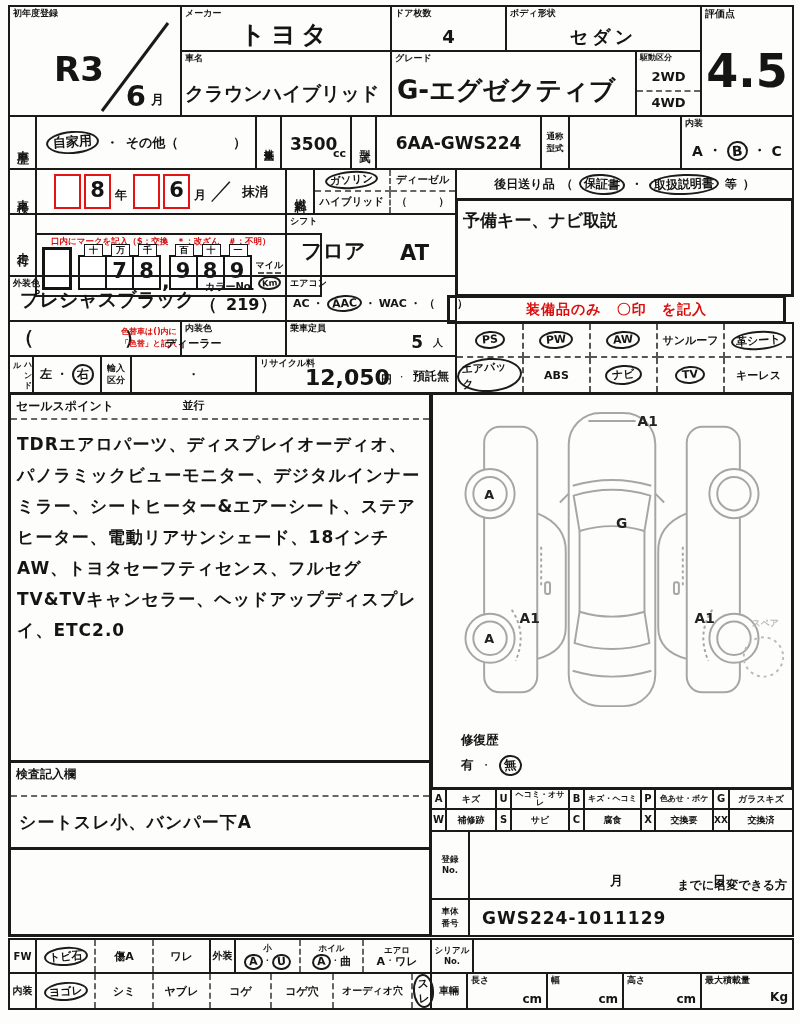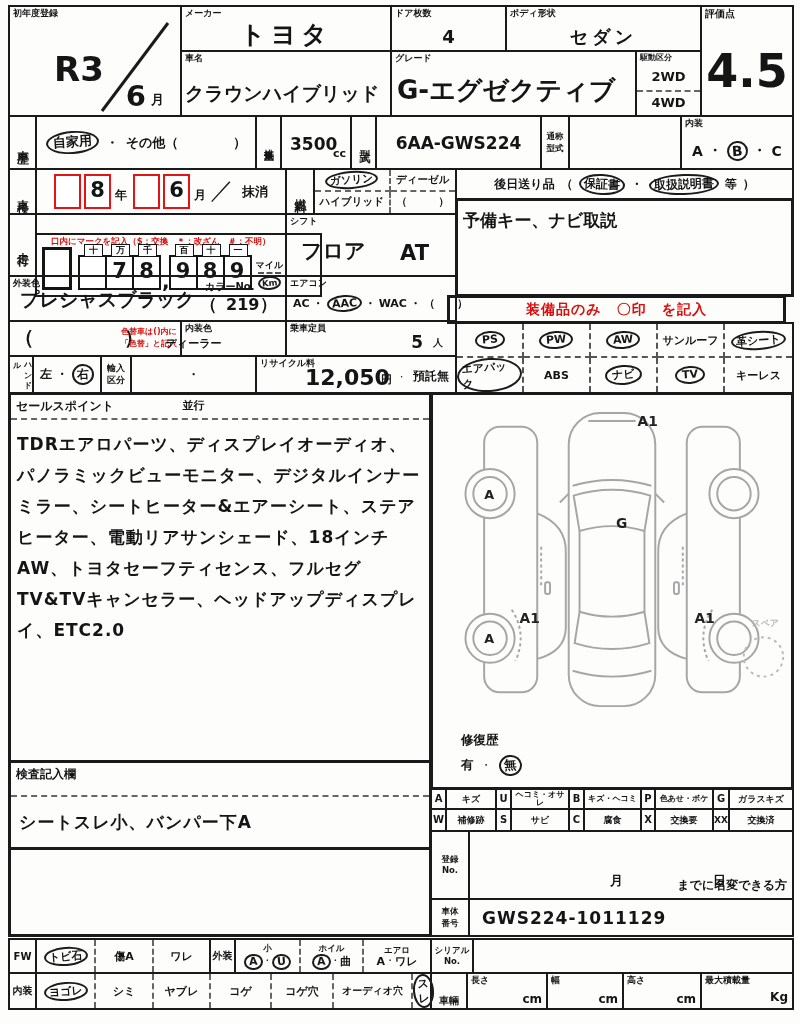--- a/index.html
+++ b/index.html
@@ -453,21 +453,21 @@
   </div>
 
   <div class="c" style="left:430px;top:938px;width:364px;height:36px;">
     <div class="cen" style="position:absolute;left:0;top:0;width:40px;height:100%;border-right:2px solid #1a1a1a;">
       <span class="b" style="font-size:8.5px;width:36px;text-align:center;line-height:1.3;">シリアルNo.</span>
     </div>
   </div>
 
   <div class="c" style="left:430px;top:972px;width:364px;height:38px;">
     <div style="display:flex;width:100%;height:100%;">
-      <div class="cen" style="width:34px;border-right:2px solid #1a1a1a;align-items:flex-end;">
+      <div class="cen" style="width:34px;border-right:2px solid #1a1a1a;">
           <span class="b" style="font-size:10px;">車輛</span>
         </div>
       <div style="width:78px;border-right:2px solid #1a1a1a;position:relative;">
           <span class="lb">長さ</span>
           <span class="b" style="position:absolute;right:4px;bottom:2px;font-size:12px;">cm</span>
         </div>
       <div style="width:74px;border-right:2px solid #1a1a1a;position:relative;">
           <span class="lb">幅</span>
           <span class="b" style="position:absolute;right:4px;bottom:2px;font-size:12px;">cm</span>
         </div>

